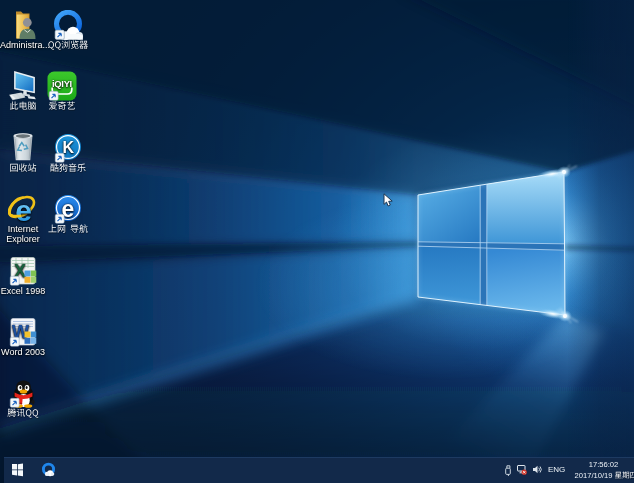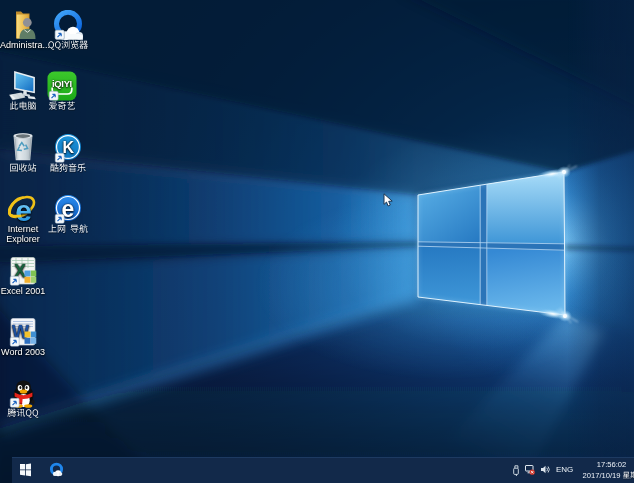--- a/index.html
+++ b/index.html
@@ -1,20 +1,20 @@
 <!DOCTYPE html>
 <html><head>
 <meta charset="utf-8">
 <style>
 html,body{margin:0;padding:0;}
 body{width:634px;height:483px;overflow:hidden;position:relative;font-family:"Liberation Sans",sans-serif;background:#0b1830;}
 #wall{position:absolute;left:0;top:0;}
 .ic{position:absolute;width:46px;text-align:center;color:#fff;font-size:9px;line-height:10.5px;text-shadow:0 1px 2px rgba(0,0,0,.9),0 0 2px rgba(0,0,0,.8);}
 .ic svg{display:block;margin:0 auto;}
-#taskbar{position:absolute;left:12px;top:457px;width:578px;height:26px;background:#1d4ed8;}
+#taskbar{position:absolute;left:4px;top:457px;width:578px;height:26px;background:#1d4ed8;}
 </style>
 </head>
 <body>
 <svg id="wall" width="634" height="483" viewBox="0 0 634 483">
 <defs>
 <radialGradient id="glowW" cx="0" cy="0" r="1" gradientUnits="userSpaceOnUse" gradientTransform="translate(585,245) scale(540,430)">
  <stop offset="0" stop-color="#1e7ac9" stop-opacity="0.95"></stop>
  <stop offset="0.3" stop-color="#15589f" stop-opacity="0.7"></stop>
  <stop offset="0.6" stop-color="#0e3a70" stop-opacity="0.45"></stop>
  <stop offset="1" stop-color="#0a1c38" stop-opacity="0"></stop>
@@ -472,21 +472,21 @@
 <text x="12" y="20.5" font-family="Liberation Sans" font-size="18" font-weight="bold" fill="#17603c" text-anchor="middle">X</text>
 <rect x="16.5" y="14.5" width="6" height="6" fill="#4f9fe0"></rect>
 <rect x="22.8" y="14.5" width="5.5" height="6" fill="#7fc353"></rect>
 <rect x="16.5" y="20.8" width="6" height="6" fill="#f2b130"></rect>
 <rect x="22.8" y="20.8" width="5.5" height="6" fill="#9fd06f"></rect>
       <g transform="translate(2.2,20.3)">
         <rect x="0" y="0" width="9" height="9" rx="1.5" fill="#f4f8fb" stroke="#8fa5b8" stroke-width="0.5"></rect>
         <path d="M2.3 6.8 L6 3.1 M6 3.1 L3.2 3.1 M6 3.1 L6 5.9" stroke="#1b63c0" stroke-width="1.2" fill="none"></path>
       </g>
     </svg>
-    <div class="lb">Excel 2001</div>
+    <div class="lb">Excel 1998</div>
   </div>
 <div class="ic" style="left:0px;top:316.8px;width:46px;">
     <svg width="30" height="30" viewBox="0 0 30 30">
       <rect x="3" y="1.5" width="24" height="26.5" rx="2" fill="#f3f5f8" stroke="#c2cbd9" stroke-width="0.7"></rect>
 <g stroke="#9db8dd" stroke-width="0.8">
 <path d="M5 4.5 L25 4.5 M5 7 L25 7 M5 9.5 L25 9.5 M5 12 L18 12"></path>
 </g>
 <text x="12.5" y="21" font-family="Liberation Sans" font-size="18" font-weight="bold" fill="#1b4f9e" text-anchor="middle">W</text>
 <rect x="16.5" y="14.5" width="6" height="6" fill="#f4c22c"></rect>
 <rect x="22.8" y="14.5" width="5.5" height="6" fill="#3f8fd2"></rect>

